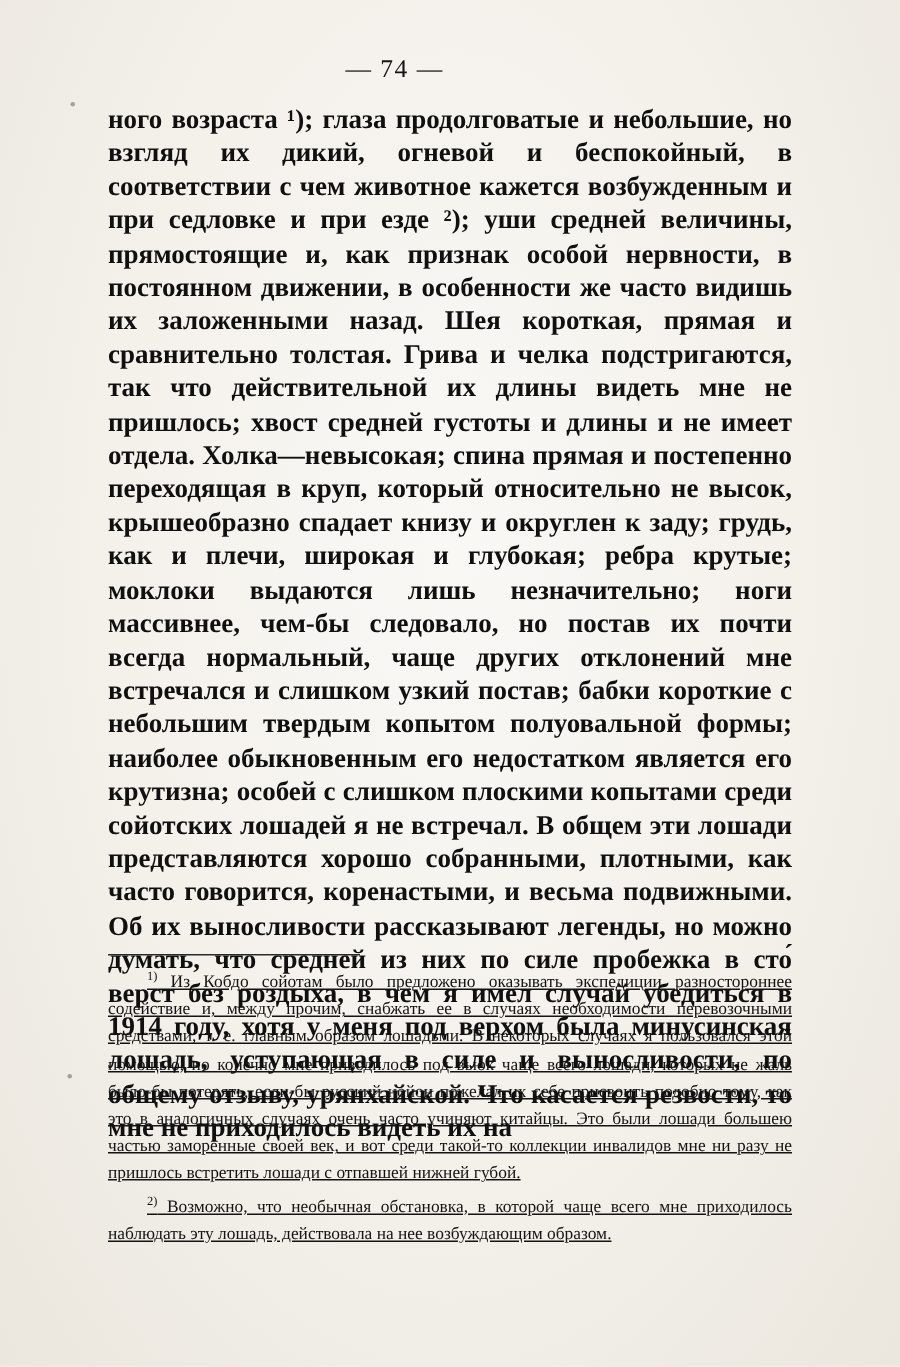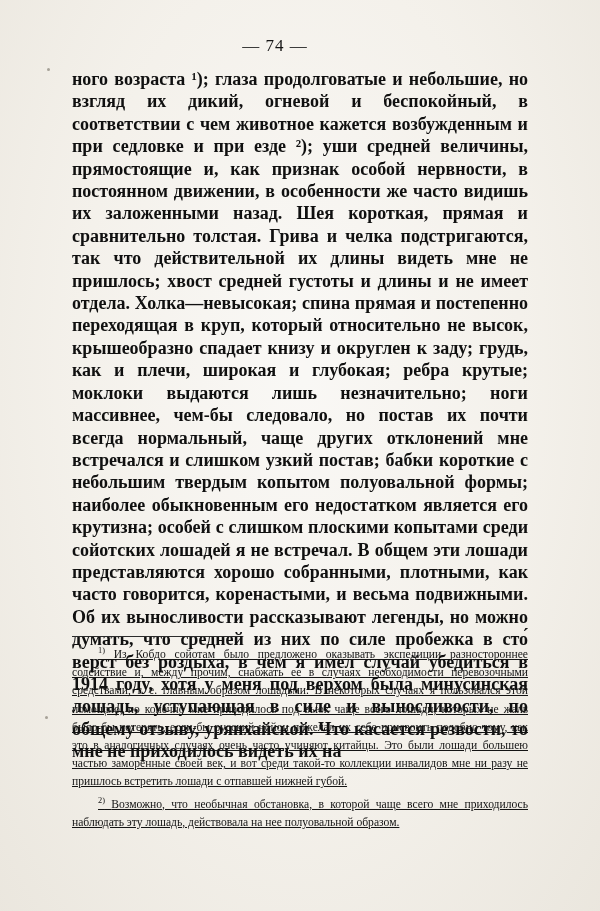--- a/index.html
+++ b/index.html
@@ -25,21 +25,21 @@
     content: "";
     position: absolute;
     inset: 0;
     background:
       radial-gradient(ellipse at 50% 40%, rgba(255,255,255,0.55) 0%, rgba(246,243,236,0.2) 55%, rgba(226,221,210,0.5) 100%);
     pointer-events: none;
   }
   .page-number {
     position: absolute;
     top: 36px;
-    left: 13px;
+    left: 1px;
     width: 524px;
     text-align: center;
     font-size: 17px;
     letter-spacing: 1px;
     color: #141414;
   }
   .body-text {
     position: absolute;
     top: 68px;
     left: 72px;
@@ -112,16 +112,16 @@
   <div class="page-number">— 74 —</div>
 
   <div class="body-text">
     <p>ного возраста ¹); глаза продолговатые и небольшие, но взгляд их дикий, огневой и беспокойный, в соответствии с чем животное кажется возбужденным и при седловке и при езде ²); уши средней величины, прямостоящие и, как признак особой нервности, в постоянном движении, в особенности же часто видишь их заложенными назад. Шея короткая, прямая и сравнительно толстая. Грива и челка подстригаются, так что действительной их длины видеть мне не пришлось; хвост средней густоты и длины и не имеет отдела. Холка—невысокая; спина прямая и постепенно переходящая в круп, который относительно не высок, крышеобразно спадает книзу и округлен к заду; грудь, как и плечи, широкая и глубокая; ребра крутые; моклоки выдаются лишь незначительно; ноги массивнее, чем-бы следовало, но постав их почти всегда нормальный, чаще других отклонений мне встречался и слишком узкий постав; бабки короткие с небольшим твердым копытом полуовальной формы; наиболее обыкновенным его недостатком является его крутизна; особей с слишком плоскими копытами среди сойотских лошадей я не встречал. В общем эти лошади представляются хорошо собранными, плотными, как часто говорится, коренастыми, и весьма подвижными. Об их выносливости рассказывают легенды, но можно думать, что средней из них по силе пробежка в сто́ верст без роздыха, в чем я имел случай убедиться в 1914 году, хотя у меня под верхом была минусинская лошадь, уступающая в силе и выносливости, по общему отзыву, урянхайской. Что касается резвости, то мне не приходилось видеть их на</p>
   </div>
 
   <div class="rule"></div>
 
   <div class="footnotes">
     <p><span class="fn-indent"></span><sup>1)</sup> <span>Из Кобдо сойотам было предложено оказывать экспедиции разностороннее содействие и, между прочим, снабжать ее в случаях необходимости перевозочными средствами, т. е. главным образом лошадьми. В некоторых случаях я пользовался этой помощью, но конечно мне приводилось под вьюк чаще всего лошади, которых не жаль было-бы потерять, если-бы русский нойон пожелал их себе присвоить подобно тому, как это в аналогичных случаях очень часто учиняют китайцы. Это были лошади большею частью заморенные своей век, и вот среди такой-то коллекции инвалидов мне ни разу не пришлось встретить лошади с отпавшей нижней губой.</span></p>
-    <p><span class="fn-indent"></span><sup>2)</sup> <span>Возможно, что необычная обстановка, в которой чаще всего мне приходилось наблюдать эту лошадь, действовала на нее полуовальной образом.</span></p>
+    <p><span class="fn-indent"></span><sup>2)</sup> <span>Возможно, что необычная обстановка, в которой чаще всего мне приходилось наблюдать эту лошадь, действовала на нее возбуждающим образом.</span></p>
   </div>
 
 </div>
 
 </body></html>

